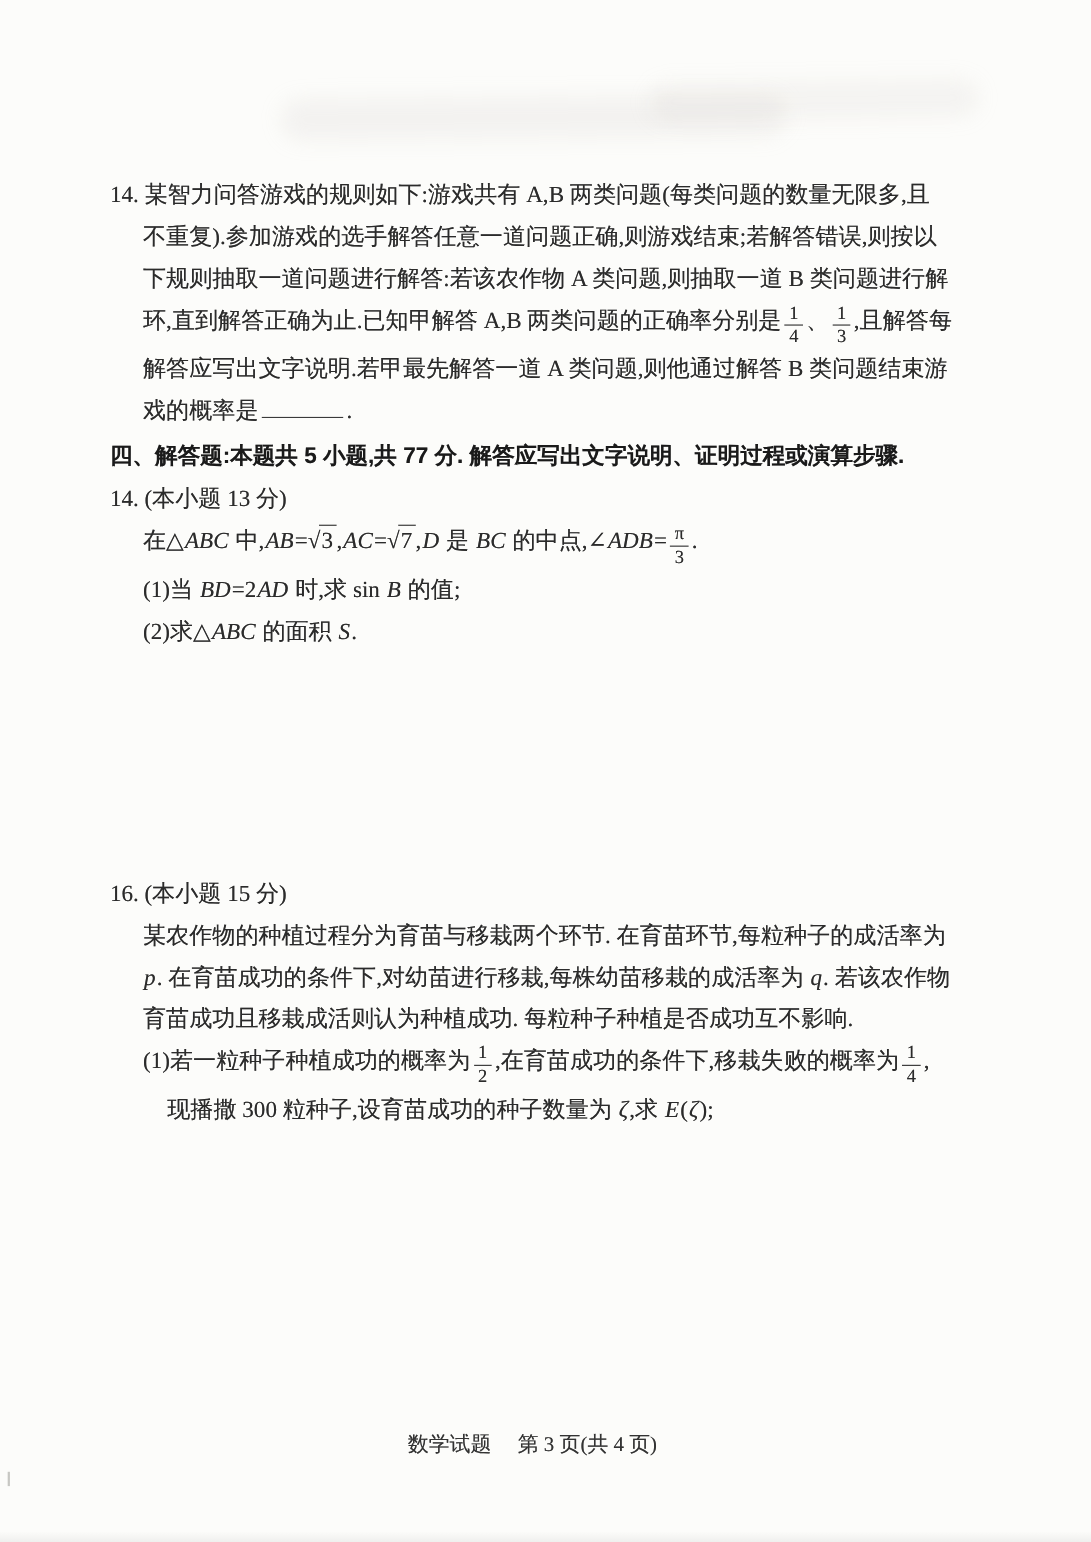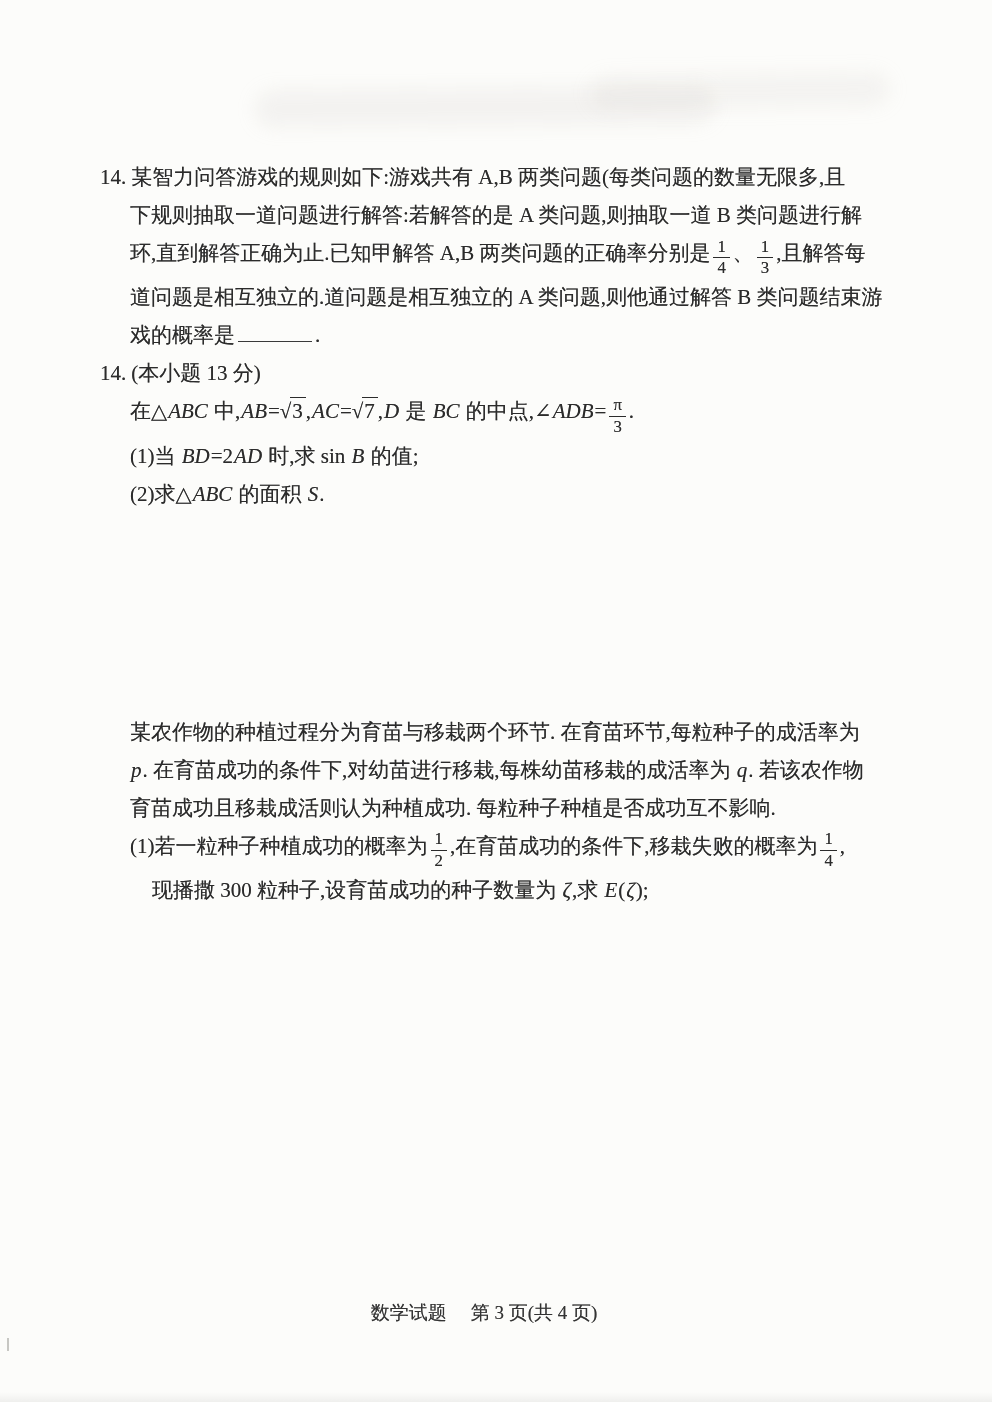--- a/index.html
+++ b/index.html
@@ -65,35 +65,40 @@
 <body>
 
 <main class="page">
   <div class="wm wm1"></div>
   <div class="wm wm2"></div>
 
   <section class="content">
 
     <div class="q">
       <div class="line first"><span class="qnum">14.</span>某智力问答游戏的规则如下:游戏共有 A,B 两类问题(每类问题的数量无限多,且</div>
-      <div class="line">下规则抽取一道问题进行解答:若解答的是 A 类问题,则抽取一道 B 类问题进行解</div>
+      <div class="line">不重复).参加游戏的选手解答任意一道问题正确,则游戏结束;若解答错误,则按以</div>
+      <div class="line">下规则抽取一道问题进行解答:若该农作物 A 类问题,则抽取一道 B 类问题进行解</div>
       <div class="line">环,直到解答正确为止.已知甲解答 A,B 两类问题的正确率分别是<span class="frac"><span class="fn">1</span><span class="fd">4</span></span>、<span class="frac"><span class="fn">1</span><span class="fd">3</span></span>,且解答每</div>
-      <div class="line">道问题是相互独立的.道问题是相互独立的 A 类问题,则他通过解答 B 类问题结束游</div>
+      <div class="line">解答应写出文字说明.若甲最先解答一道 A 类问题,则他通过解答 B 类问题结束游</div>
       <div class="line">戏的概率是<span class="blank"></span>.</div>
     </div>
 
+    <div class="q">
+      <div class="line first sec">四、解答题:本题共 5 小题,共 77 分. 解答应写出文字说明、证明过程或演算步骤.</div>
+    </div>
 
     <div class="q">
       <div class="line first"><span class="qnum">14.</span>(本小题 13 分)</div>
       <div class="line">在△<i class="math">ABC</i> 中,<i class="math">AB</i>=<span class="sqrt">√<span class="rad">3</span></span>,<i class="math">AC</i>=<span class="sqrt">√<span class="rad">7</span></span>,<i class="math">D</i> 是 <i class="math">BC</i> 的中点,∠<i class="math">ADB</i>=<span class="frac"><span class="fn">π</span><span class="fd">3</span></span>.</div>
       <div class="line">(1)当 <i class="math">BD</i>=2<i class="math">AD</i> 时,求 sin <i class="math">B</i> 的值;</div>
       <div class="line">(2)求△<i class="math">ABC</i> 的面积 <i class="math">S</i>.</div>
     </div>
 
     <div class="q gap-q16">
+      <div class="line first"><span class="qnum">16.</span>(本小题 15 分)</div>
       <div class="line">某农作物的种植过程分为育苗与移栽两个环节. 在育苗环节,每粒种子的成活率为</div>
       <div class="line"><i class="math">p</i>. 在育苗成功的条件下,对幼苗进行移栽,每株幼苗移栽的成活率为 <i class="math">q</i>. 若该农作物</div>
       <div class="line">育苗成功且移栽成活则认为种植成功. 每粒种子种植是否成功互不影响.</div>
       <div class="line">(1)若一粒种子种植成功的概率为<span class="frac"><span class="fn">1</span><span class="fd">2</span></span>,在育苗成功的条件下,移栽失败的概率为<span class="frac"><span class="fn">1</span><span class="fd">4</span></span>,</div>
       <div class="line indent2">现播撒 300 粒种子,设育苗成功的种子数量为 <i class="math">ζ</i>,求 <i class="math">E</i>(<i class="math">ζ</i>);</div>
     </div>
 
   </section>
 
   <footer class="footer">

